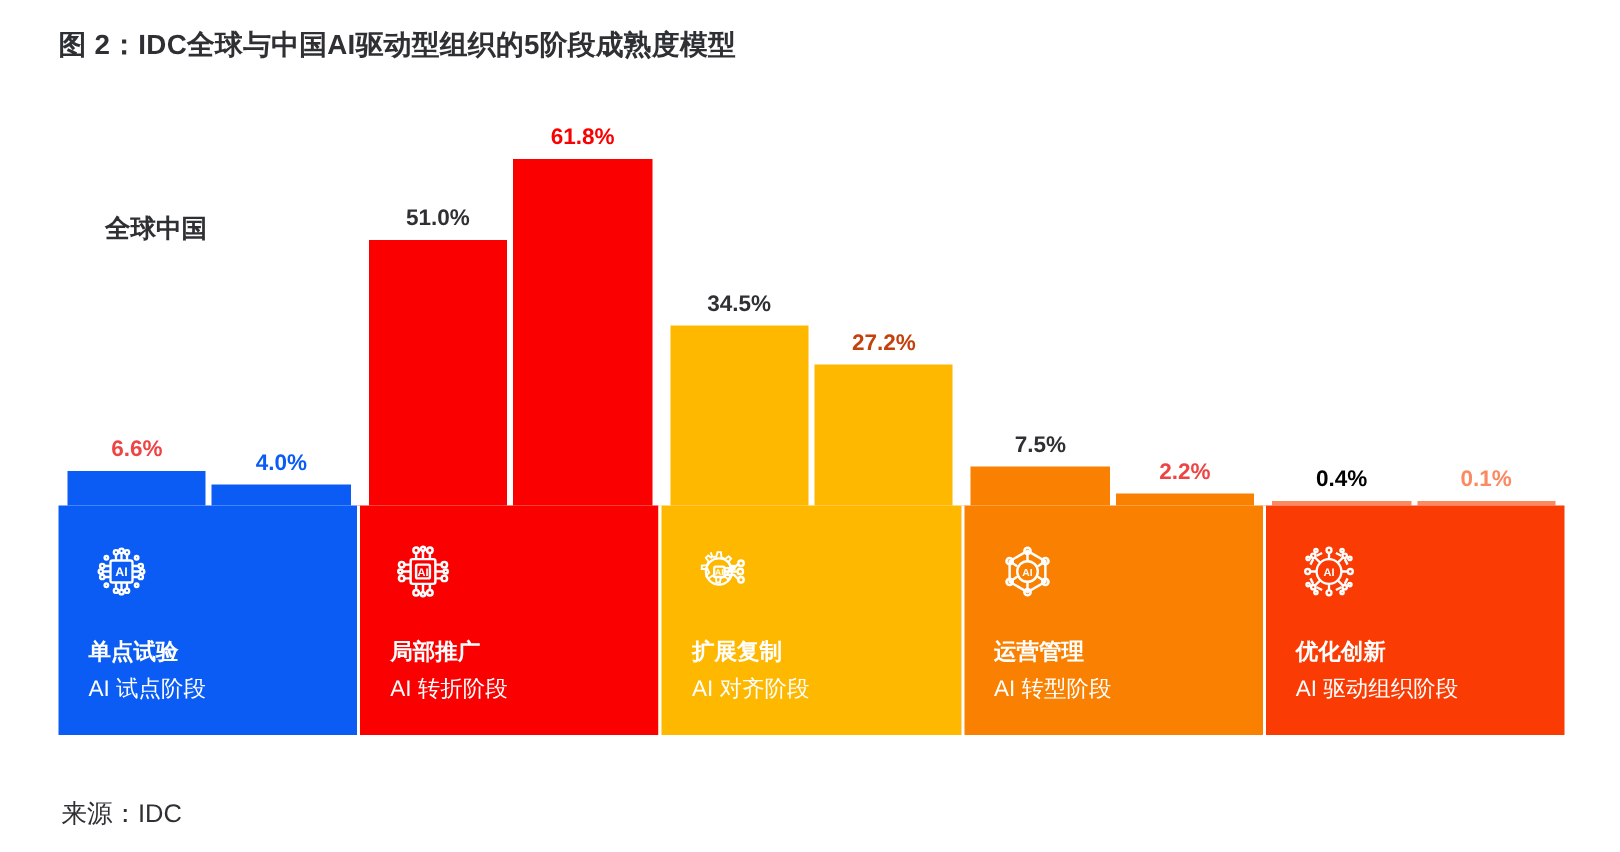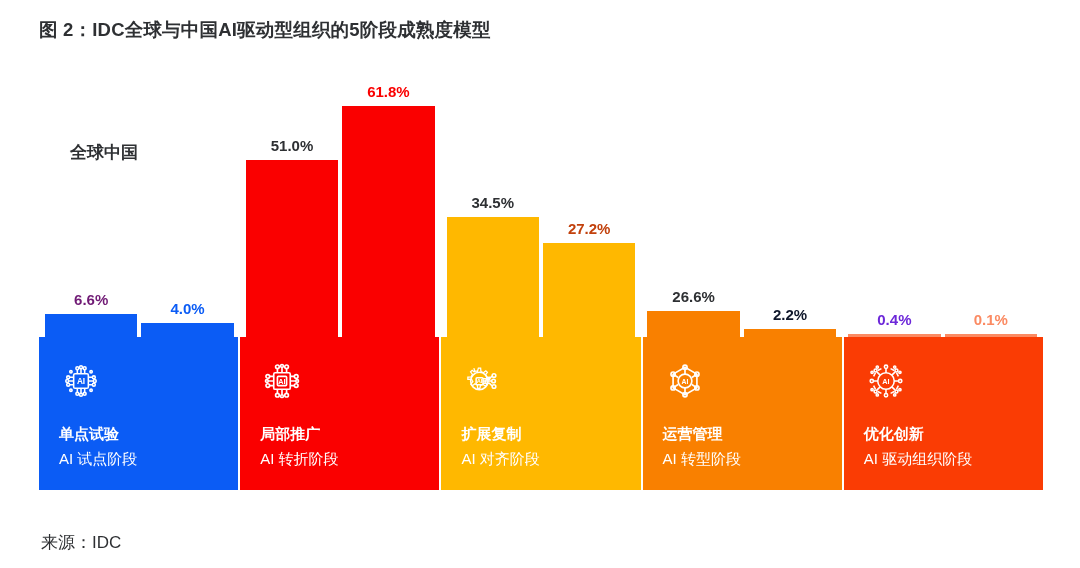--- a/index.html
+++ b/index.html
@@ -140,21 +140,21 @@
 
   <div id="legend">
     <span class="legend-item">全球</span>
     <span class="legend-item">中国</span>
   </div>
 
   <div id="plot">
       <div class="group" style="left: 0px; width: 200.8px;">
         <div class="pair" style="padding: 0px 6px;">
           <div class="bar-slot">
-            <div class="bar-label" style="color: #701a75;">6.6%</div>
+            <div class="bar-label" style="color: #ef4444;">6.6%</div>
             <div class="bar" title="全球 6.6%" style="height: 22.9114px; background: rgb(11, 92, 245);"></div>
           </div>
           <div class="bar-slot">
             <div class="bar-label" style="color: rgb(11, 92, 245);">4.0%</div>
             <div class="bar" title="中国 4.0%" style="height: 13.8857px; background: rgb(11, 92, 245);"></div>
           </div>
         </div>
       </div>
       <div class="group" style="left: 200.8px; width: 200.8px;">
         <div class="pair" style="padding: 0px 6px;">
@@ -176,33 +176,33 @@
           </div>
           <div class="bar-slot">
             <div class="bar-label" style="color: #c2410c;">27.2%</div>
             <div class="bar" title="中国 27.2%" style="height: 94.4229px; background: rgb(255, 184, 0);"></div>
           </div>
         </div>
       </div>
       <div class="group" style="left: 602.4px; width: 200.8px;">
         <div class="pair" style="padding: 0px 6px;">
           <div class="bar-slot">
-            <div class="bar-label" style="color: rgb(46, 48, 51);">26.6%</div>
+            <div class="bar-label" style="color: rgb(46, 48, 51);">7.5%</div>
             <div class="bar" title="全球 7.5%" style="height: 26.0357px; background: rgb(249, 128, 0);"></div>
           </div>
           <div class="bar-slot">
-            <div class="bar-label" style="color: #0f172a;">2.2%</div>
+            <div class="bar-label" style="color: #ef4444;">2.2%</div>
             <div class="bar" title="中国 2.2%" style="height: 7.63714px; background: rgb(249, 128, 0);"></div>
           </div>
         </div>
       </div>
       <div class="group" style="left: 803.2px; width: 200.8px;">
         <div class="pair" style="padding: 0px 6px;">
           <div class="bar-slot">
-            <div class="bar-label" style="color: #6d28d9;">0.4%</div>
+            <div class="bar-label" style="color: #000000;">0.4%</div>
             <div class="bar" title="全球 0.4%" style="height: 3px; background: rgb(251, 138, 98);"></div>
           </div>
           <div class="bar-slot">
             <div class="bar-label" style="color: rgb(251, 138, 98);">0.1%</div>
             <div class="bar" title="中国 0.1%" style="height: 3px; background: rgb(251, 138, 98);"></div>
           </div>
         </div>
       </div>
     </div>
 

